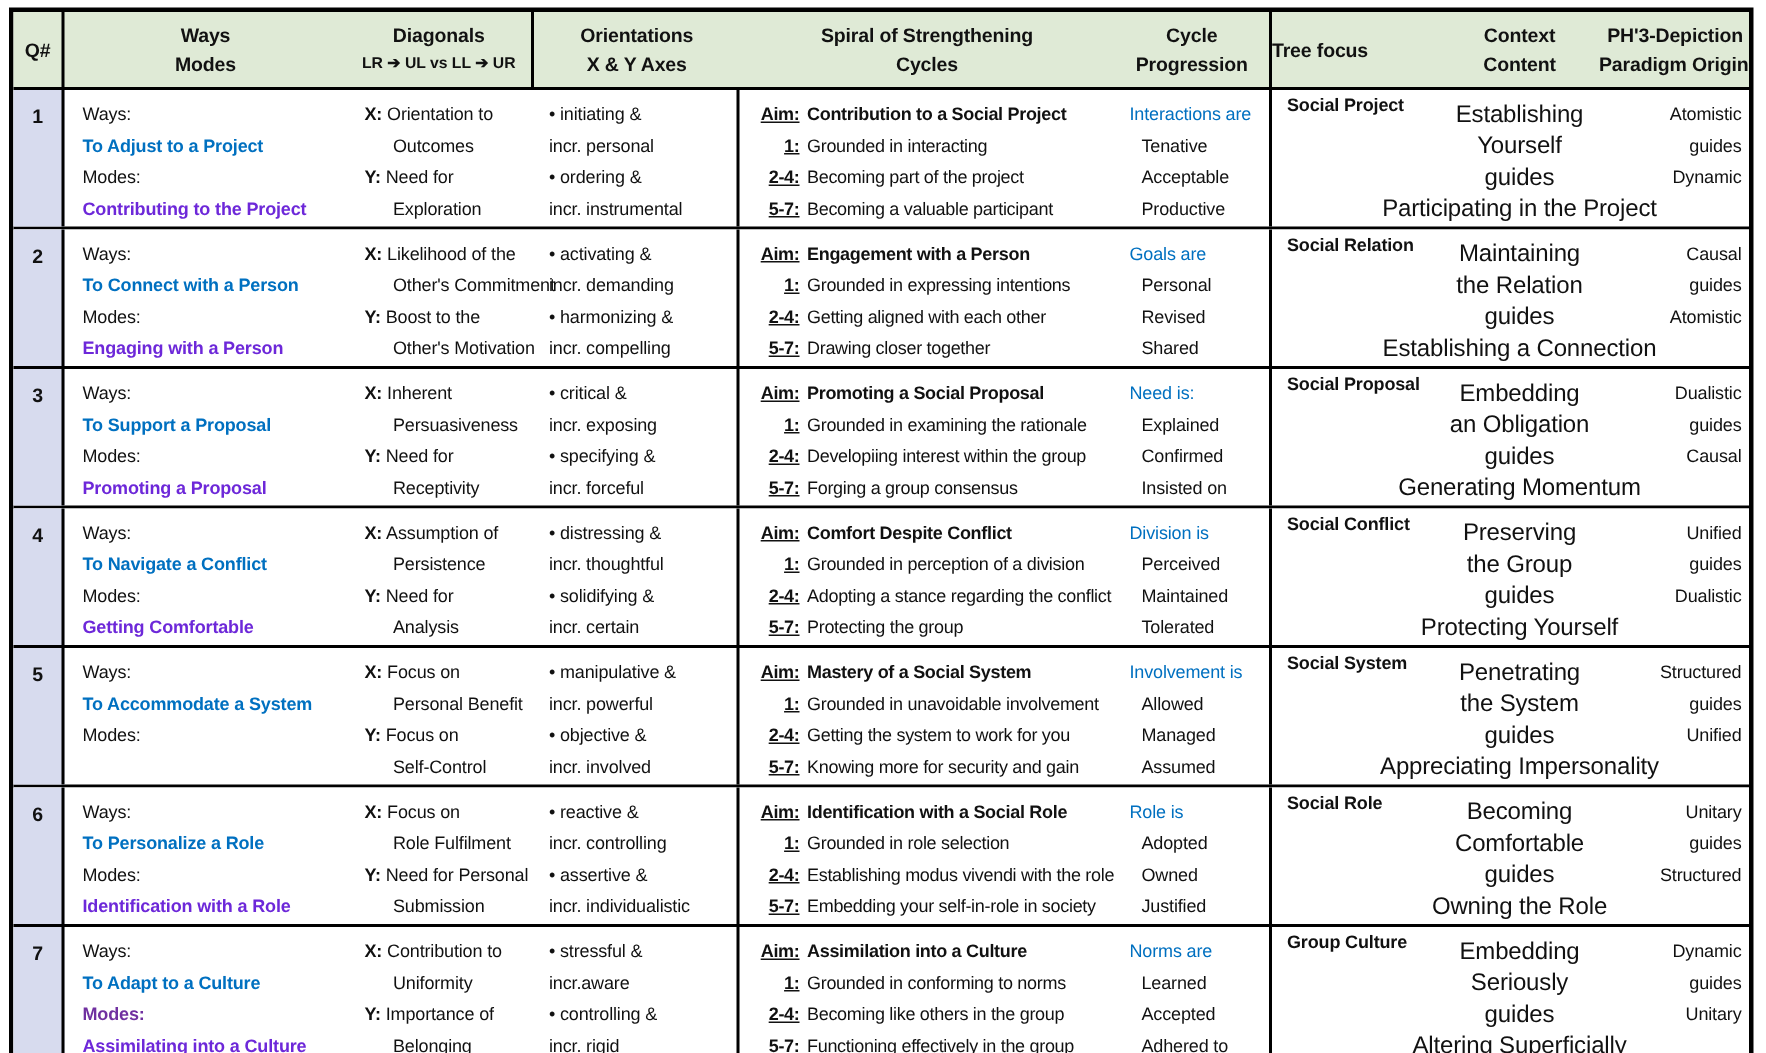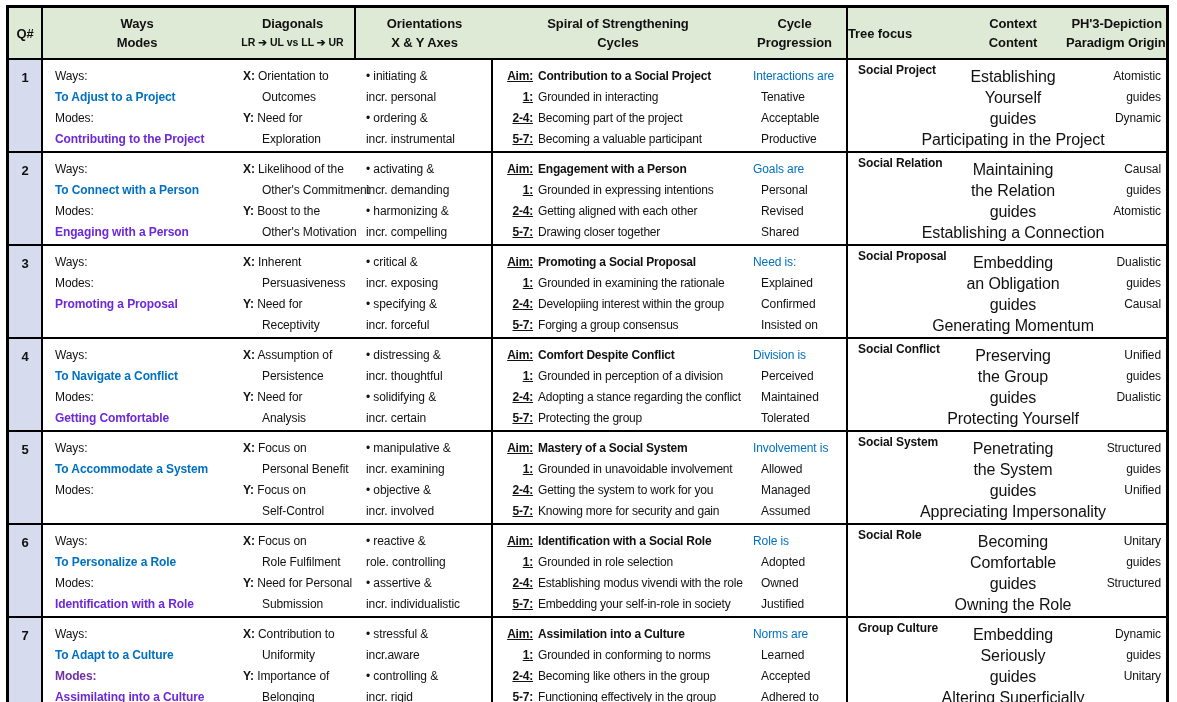--- a/index.html
+++ b/index.html
@@ -211,20 +211,21 @@
         <div>Atomistic</div>
       </div>
     </div>
   </div>
 
   <div class="cols row">
     <div class="cell c-q bR">3</div>
 
     <div class="cell c-ways">
       <div class="ln">Ways:</div>
+      <div class="ln way">To Support a Proposal</div>
       <div class="ln modes-label">Modes:</div>
       <div class="ln mode">Promoting a Proposal</div>
     </div>
 
     <div class="cell c-orient">
       <div class="ln"><span class="axis">X:</span> <span>Inherent</span></div>
       <div class="ln ind">Persuasiveness</div>
       <div class="ln"><span class="axis">Y:</span> <span>Need for</span></div>
       <div class="ln ind">Receptivity</div>
     </div>
@@ -339,21 +340,21 @@
 
     <div class="cell c-orient">
       <div class="ln"><span class="axis">X:</span> <span>Focus on</span></div>
       <div class="ln ind">Personal Benefit</div>
       <div class="ln"><span class="axis">Y:</span> <span>Focus on</span></div>
       <div class="ln ind">Self-Control</div>
     </div>
 
     <div class="cell c-diag bR">
       <div class="ln">• manipulative &amp;</div>
-      <div class="ln">incr. examining</div>
+      <div class="ln">incr. powerful</div>
       <div class="ln">• objective &amp;</div>
       <div class="ln">incr. involved</div>
     </div>
 
     <div class="cell c-spiral">
       <div class="pre">Aim:</div>
       <div class="aim">Mastery of a Social System</div>
       <div class="pre">1:</div>
       <div class="sline">Grounded in unavoidable involvement</div>
       <div class="pre">2-4:</div>
@@ -397,21 +398,21 @@
 
     <div class="cell c-orient">
       <div class="ln"><span class="axis">X:</span> <span>Focus on</span></div>
       <div class="ln ind">Role Fulfilment</div>
       <div class="ln"><span class="axis">Y:</span> <span>Need for Personal</span></div>
       <div class="ln ind">Submission</div>
     </div>
 
     <div class="cell c-diag bR">
       <div class="ln">• reactive &amp;</div>
-      <div class="ln">role. controlling</div>
+      <div class="ln">incr. controlling</div>
       <div class="ln">• assertive &amp;</div>
       <div class="ln">incr. individualistic</div>
     </div>
 
     <div class="cell c-spiral">
       <div class="pre">Aim:</div>
       <div class="aim">Identification with a Social Role</div>
       <div class="pre">1:</div>
       <div class="sline">Grounded in role selection</div>
       <div class="pre">2-4:</div>

